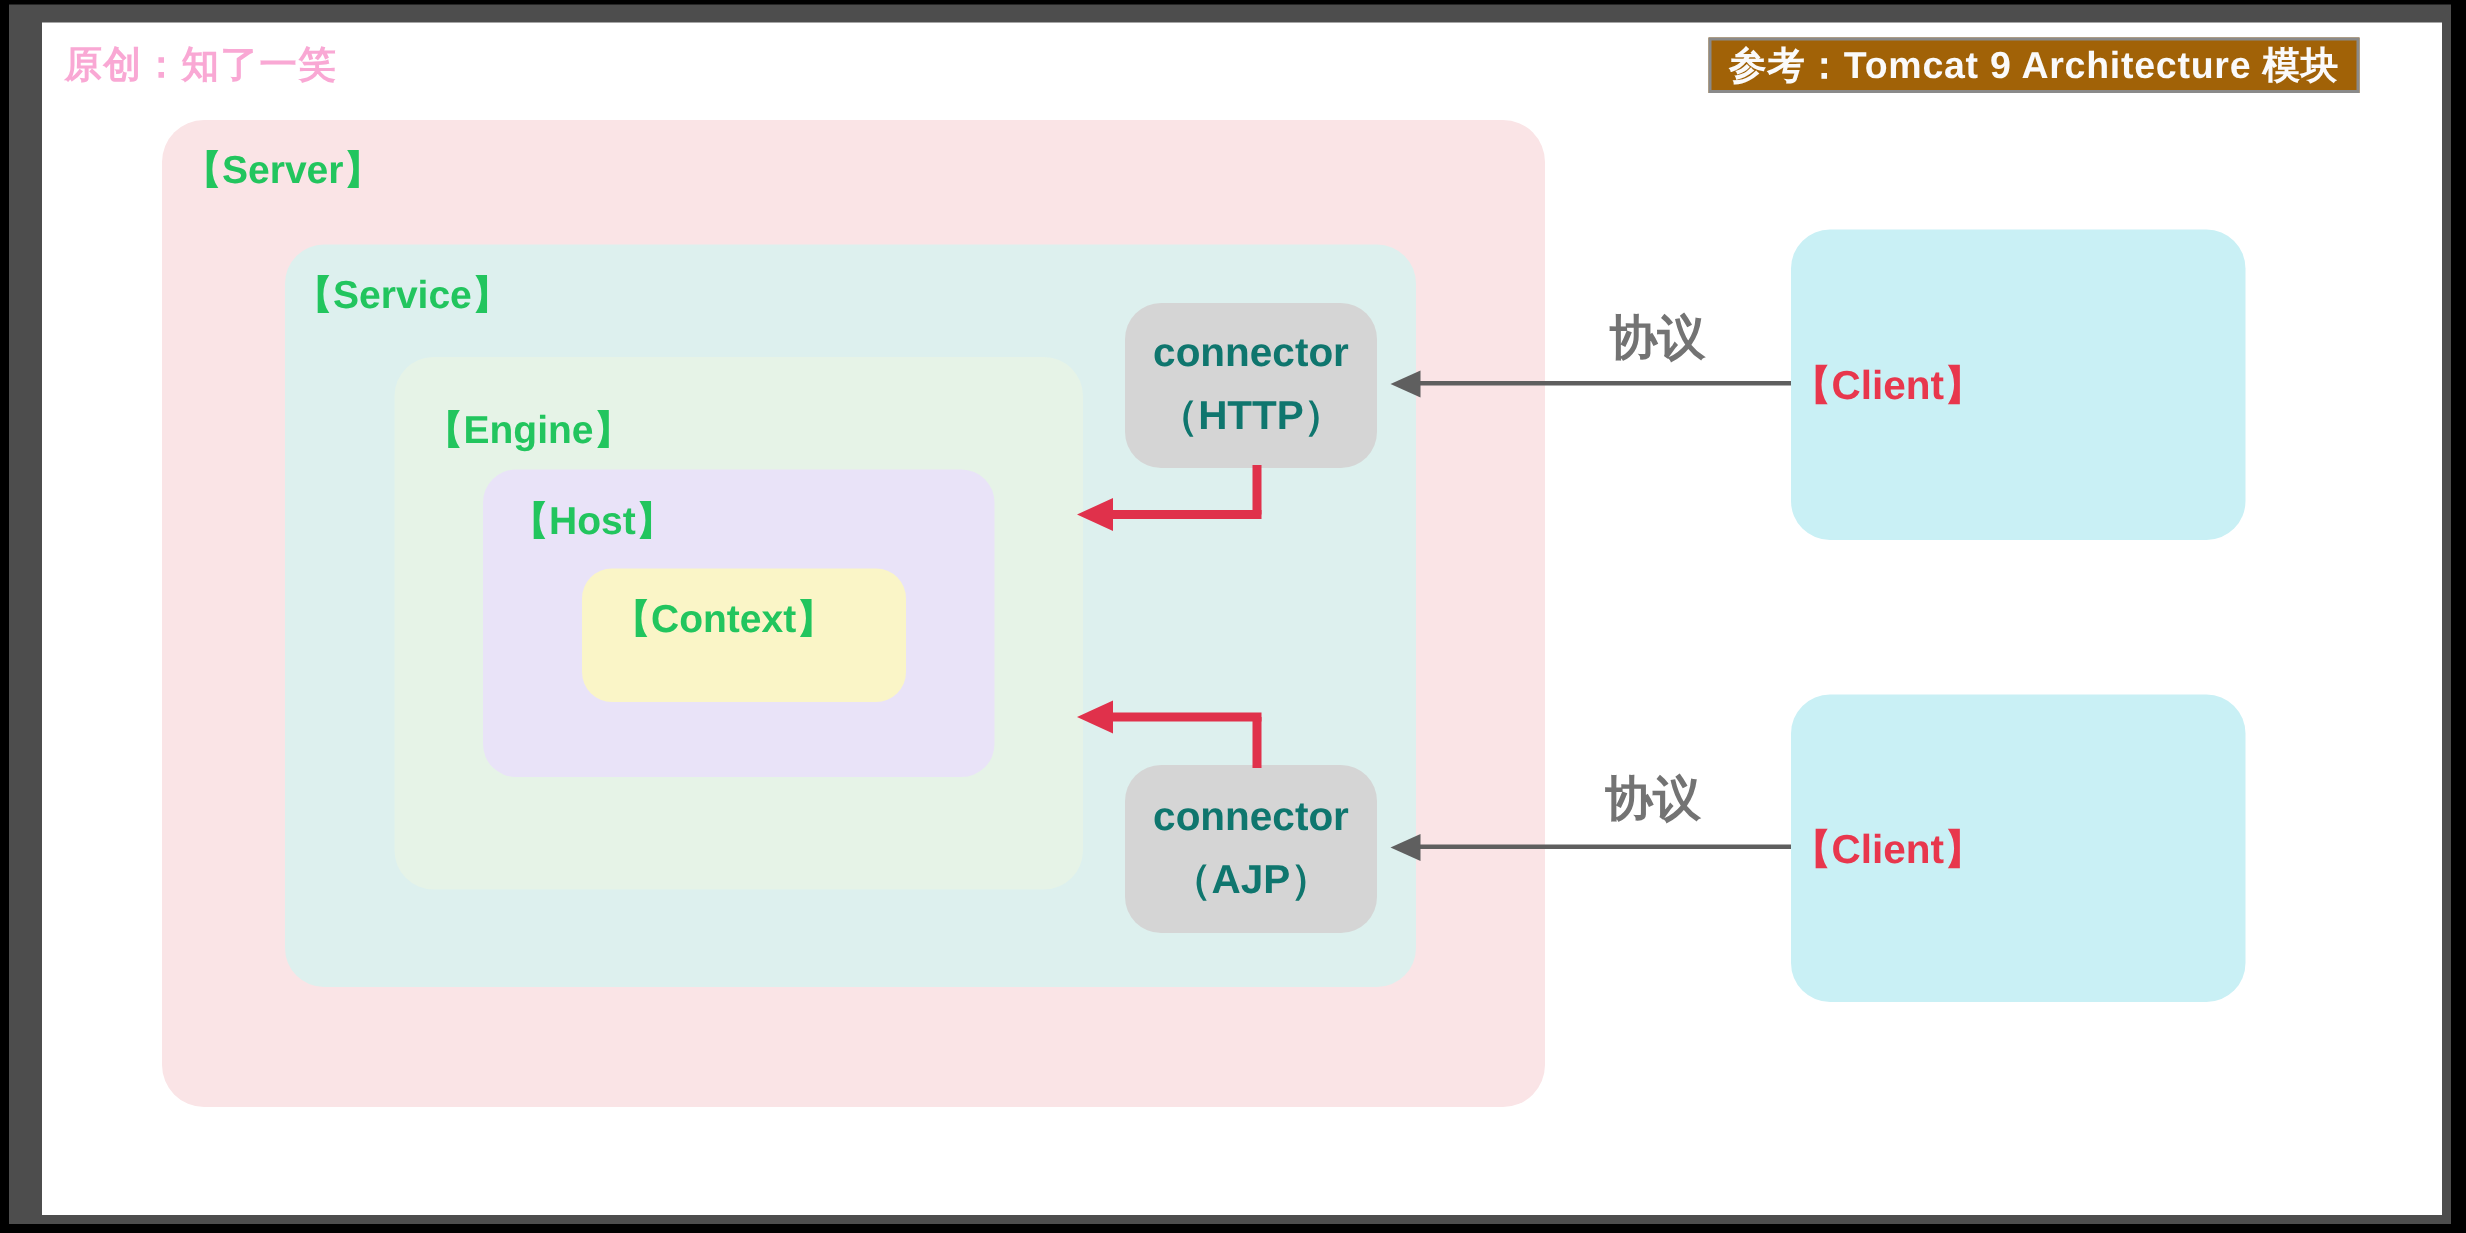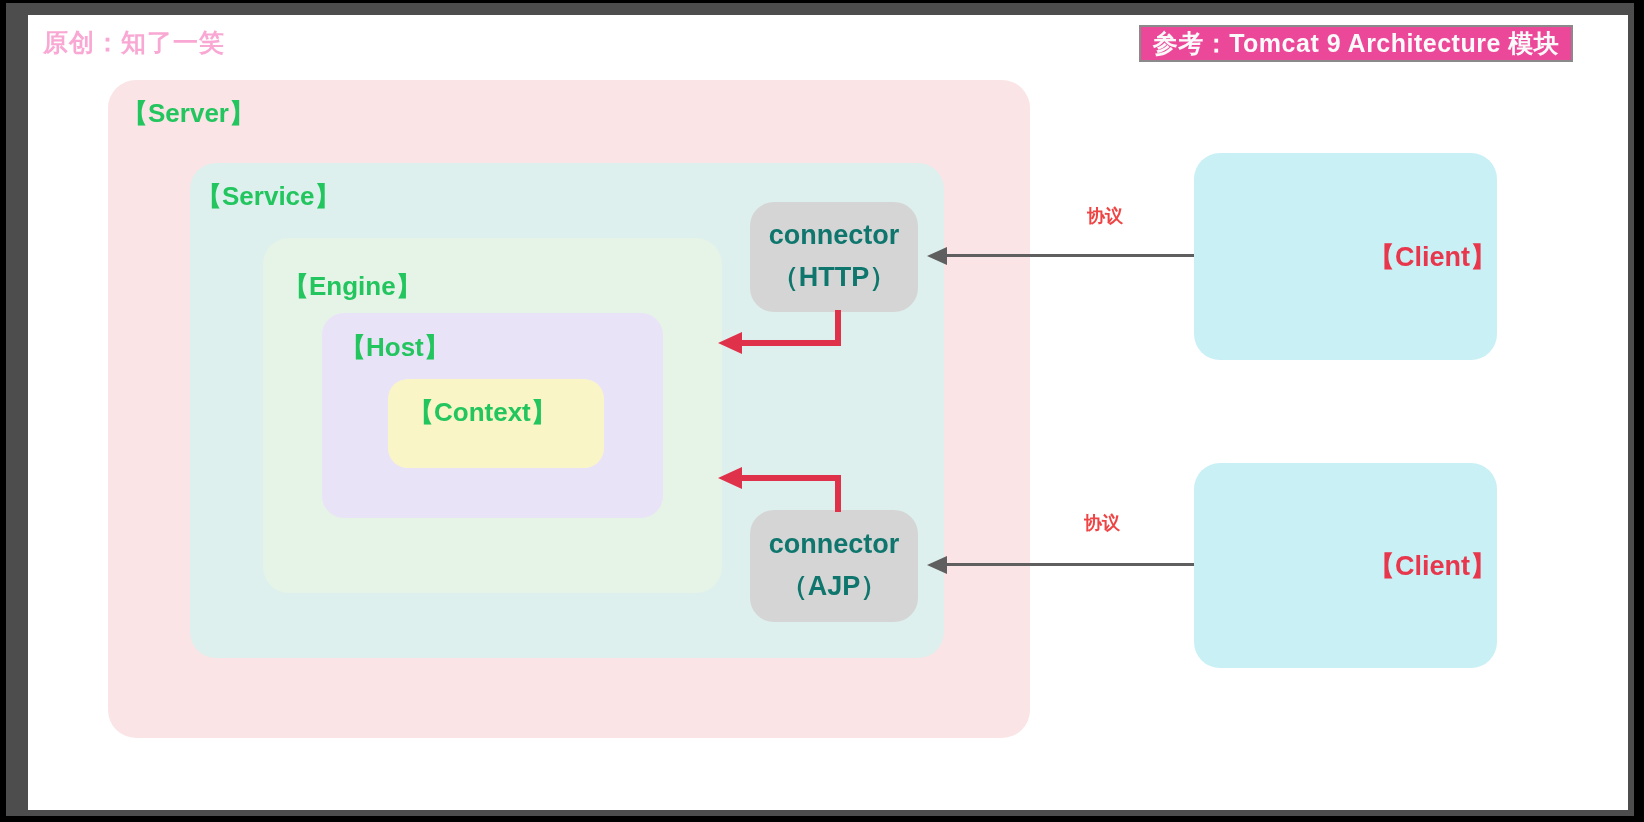--- a/index.html
+++ b/index.html
@@ -11,21 +11,21 @@
   }
   .abs{position:absolute;}
   
   #frame-gray{left:6px;top:3px;width:1628px;height:813px;background:#4d4d4d;}
   #canvas{left:28px;top:15px;width:1600px;height:795px;background:#ffffff;}
 
   
   #credit{left:43px;top:26px;font-size:25px;color:#f9a8d4;letter-spacing:1px;}
   #badge{
     left:1139px;top:25px;width:434px;height:37px;
-    background:#ec4899;border:2px solid #8a8a8a;box-sizing:border-box;
+    background:#a16207;border:2px solid #8a8a8a;box-sizing:border-box;
     color:#fafafa;font-size:25px;display:flex;align-items:center;justify-content:center;
     letter-spacing:0.5px;
   }
 
   
   .node-label{font-size:26px;color:#22c55e;}
   #server-box {left:108px;top:80px;width:922px;height:658px;background:#fae4e6;border-radius:28px;}
   #server-label {left:122px;top:96px;}
   #service-box {left:190px;top:163px;width:754px;height:495px;background:#ddf0ee;border-radius:26px;}
   #service-label{left:196px;top:179px;}
@@ -41,28 +41,28 @@
     width:168px;background:#d5d5d5;border-radius:24px;
     display:flex;flex-direction:column;align-items:center;justify-content:center;
     color:#0f766e;font-size:27px;line-height:1.55;
   }
   #connector-http{left:750px;top:202px;height:110px;}
   #connector-ajp {left:750px;top:510px;height:112px;}
 
   
   .client{
     left:1194px;width:303px;background:#c9f0f5;border-radius:26px;
-    display:flex;align-items:center;justify-content:flex-end;
+    display:flex;align-items:center;justify-content:flex-start;
     color:#e8374d;font-size:27px;
   }
   #client-top{top:153px;height:207px;}
   #client-bottom{top:463px;height:205px;}
 
   
-  .protocol{width:90px;text-align:center;font-size:18px;color:#ef4444;}
+  .protocol{width:90px;text-align:center;font-size:32px;color:#737373;}
   #protocol-top{left:1060px;top:204px;}
   #protocol-bottom{left:1057px;top:511px;}
 
   
   .red-seg{background:#e0314b;}
   #red-http-v{left:835px;top:310px;width:6px;height:33px;}
   #red-http-h{left:740px;top:340px;width:101px;height:6px;}
   #red-http-head{left:718px;top:332px;width:0;height:0;
     border-top:11px solid transparent;border-bottom:11px solid transparent;
     border-right:24px solid #e0314b;}

